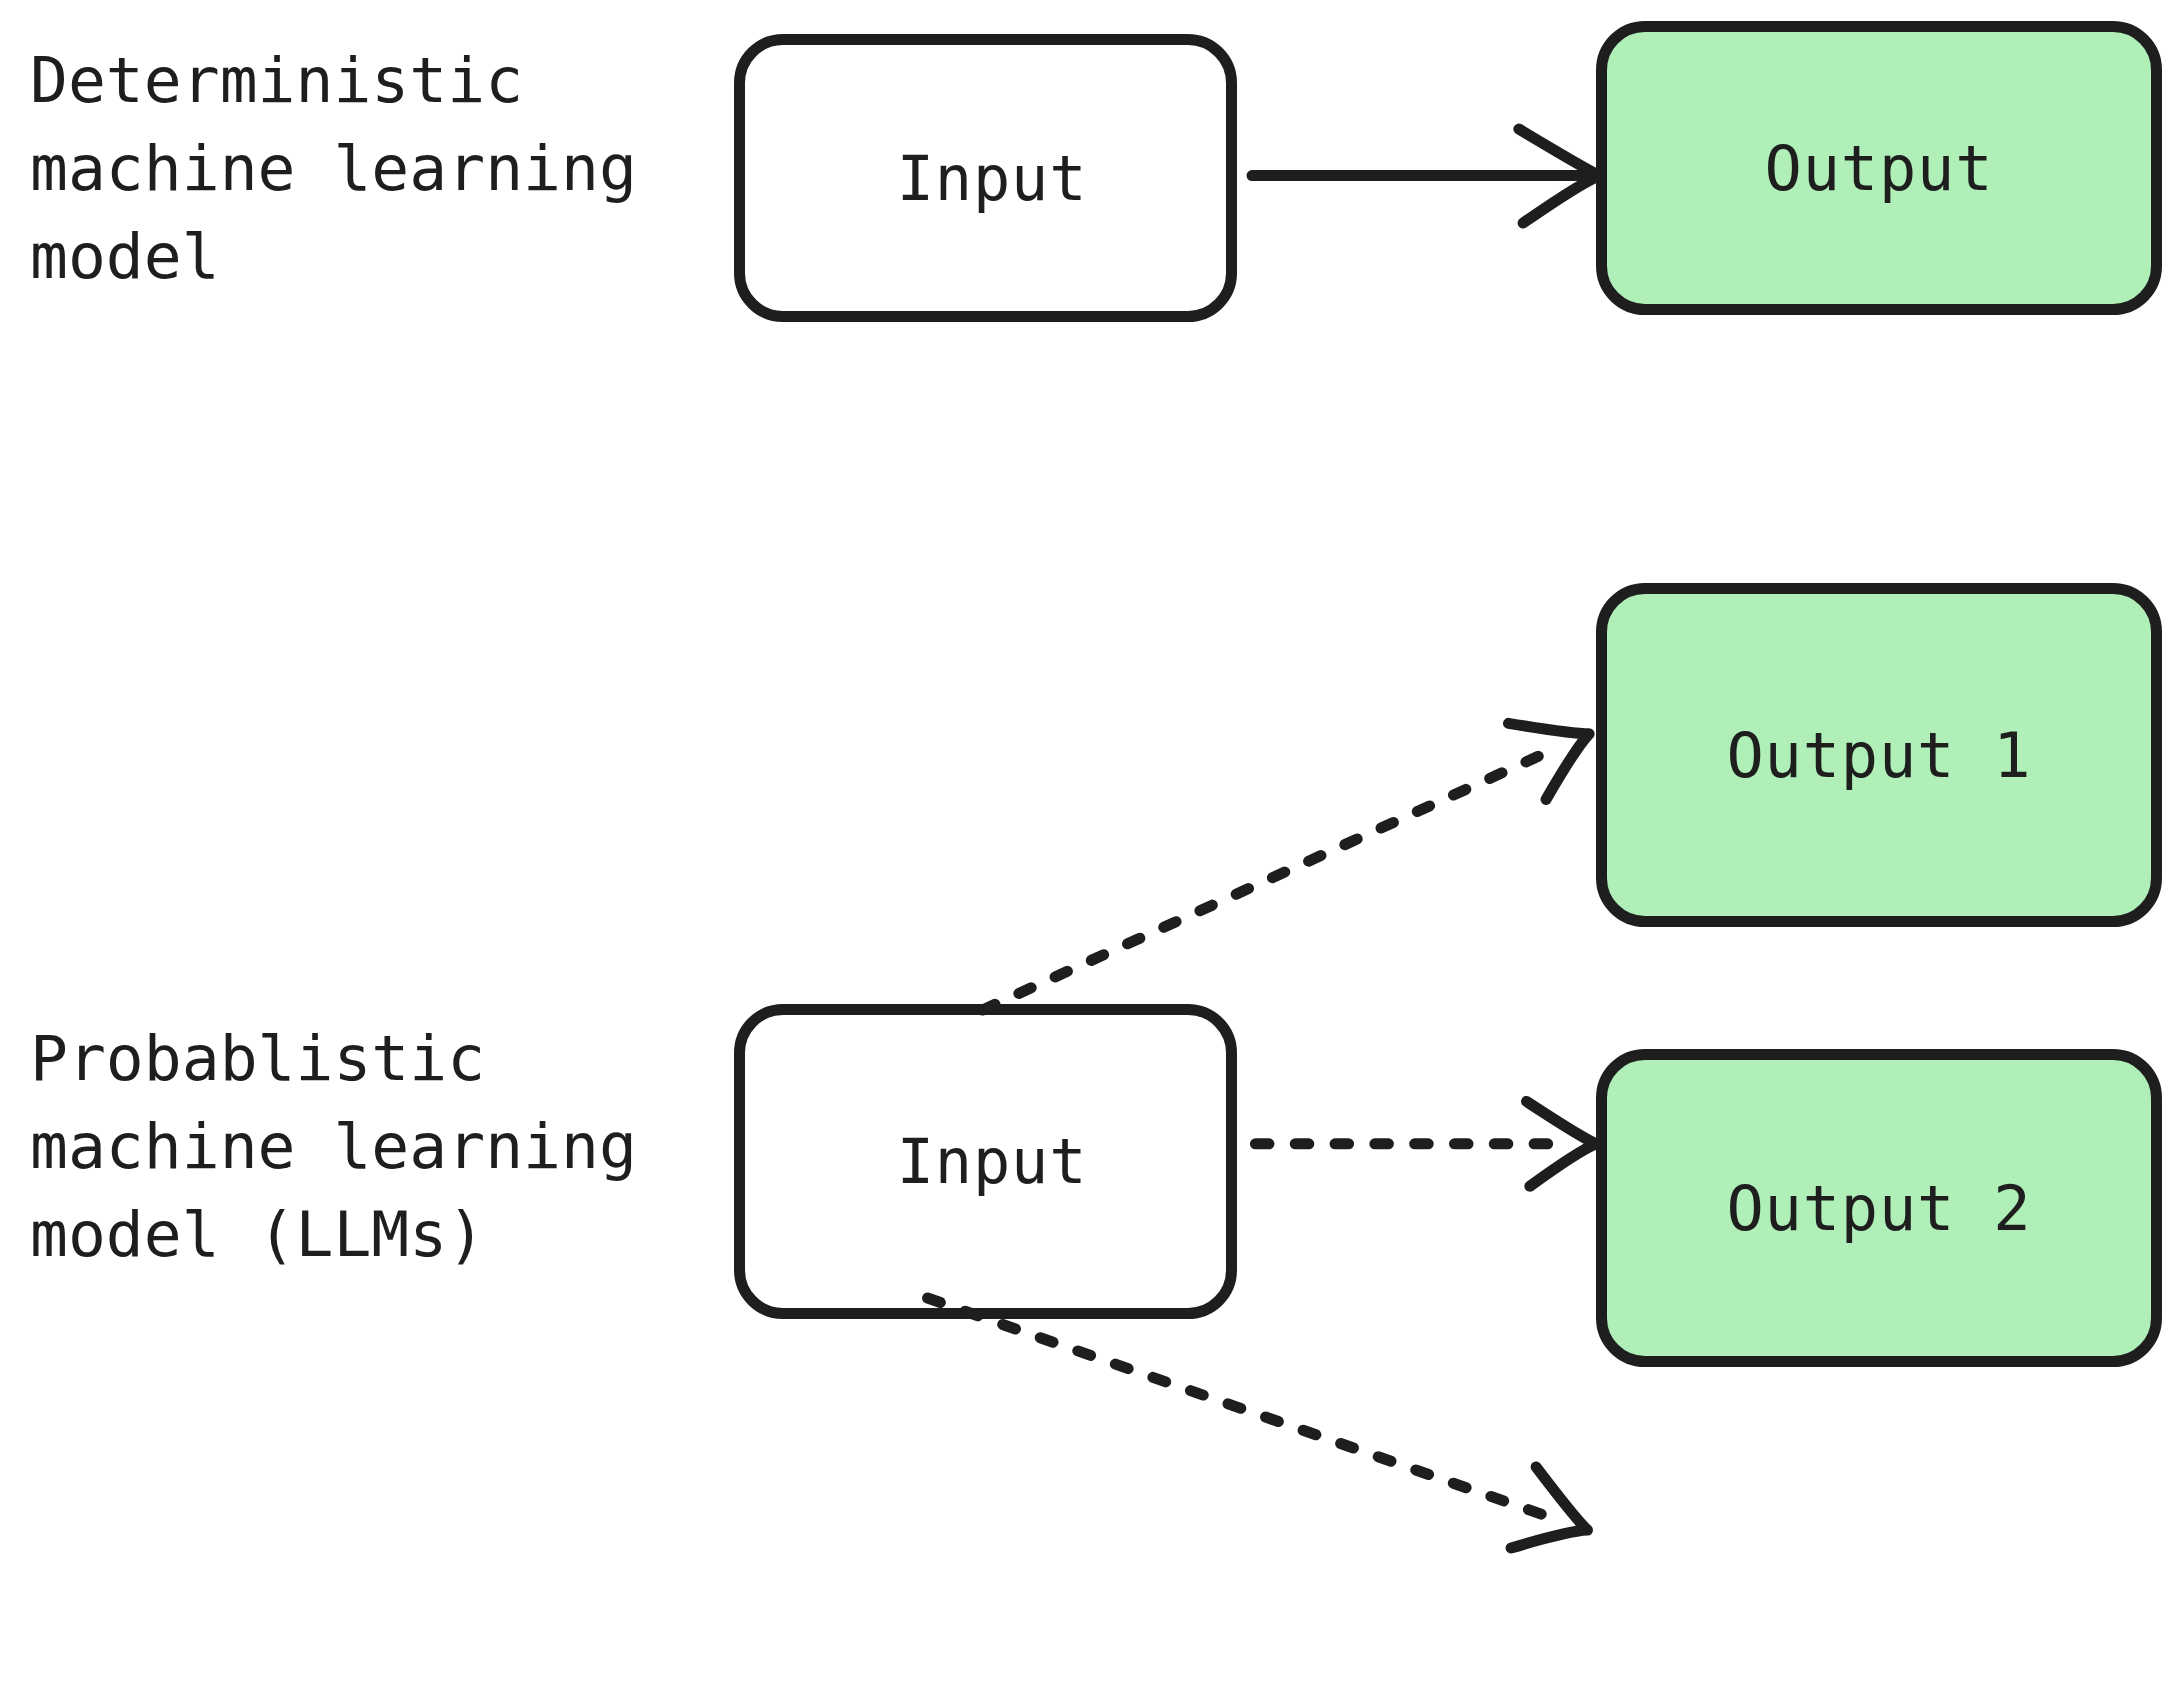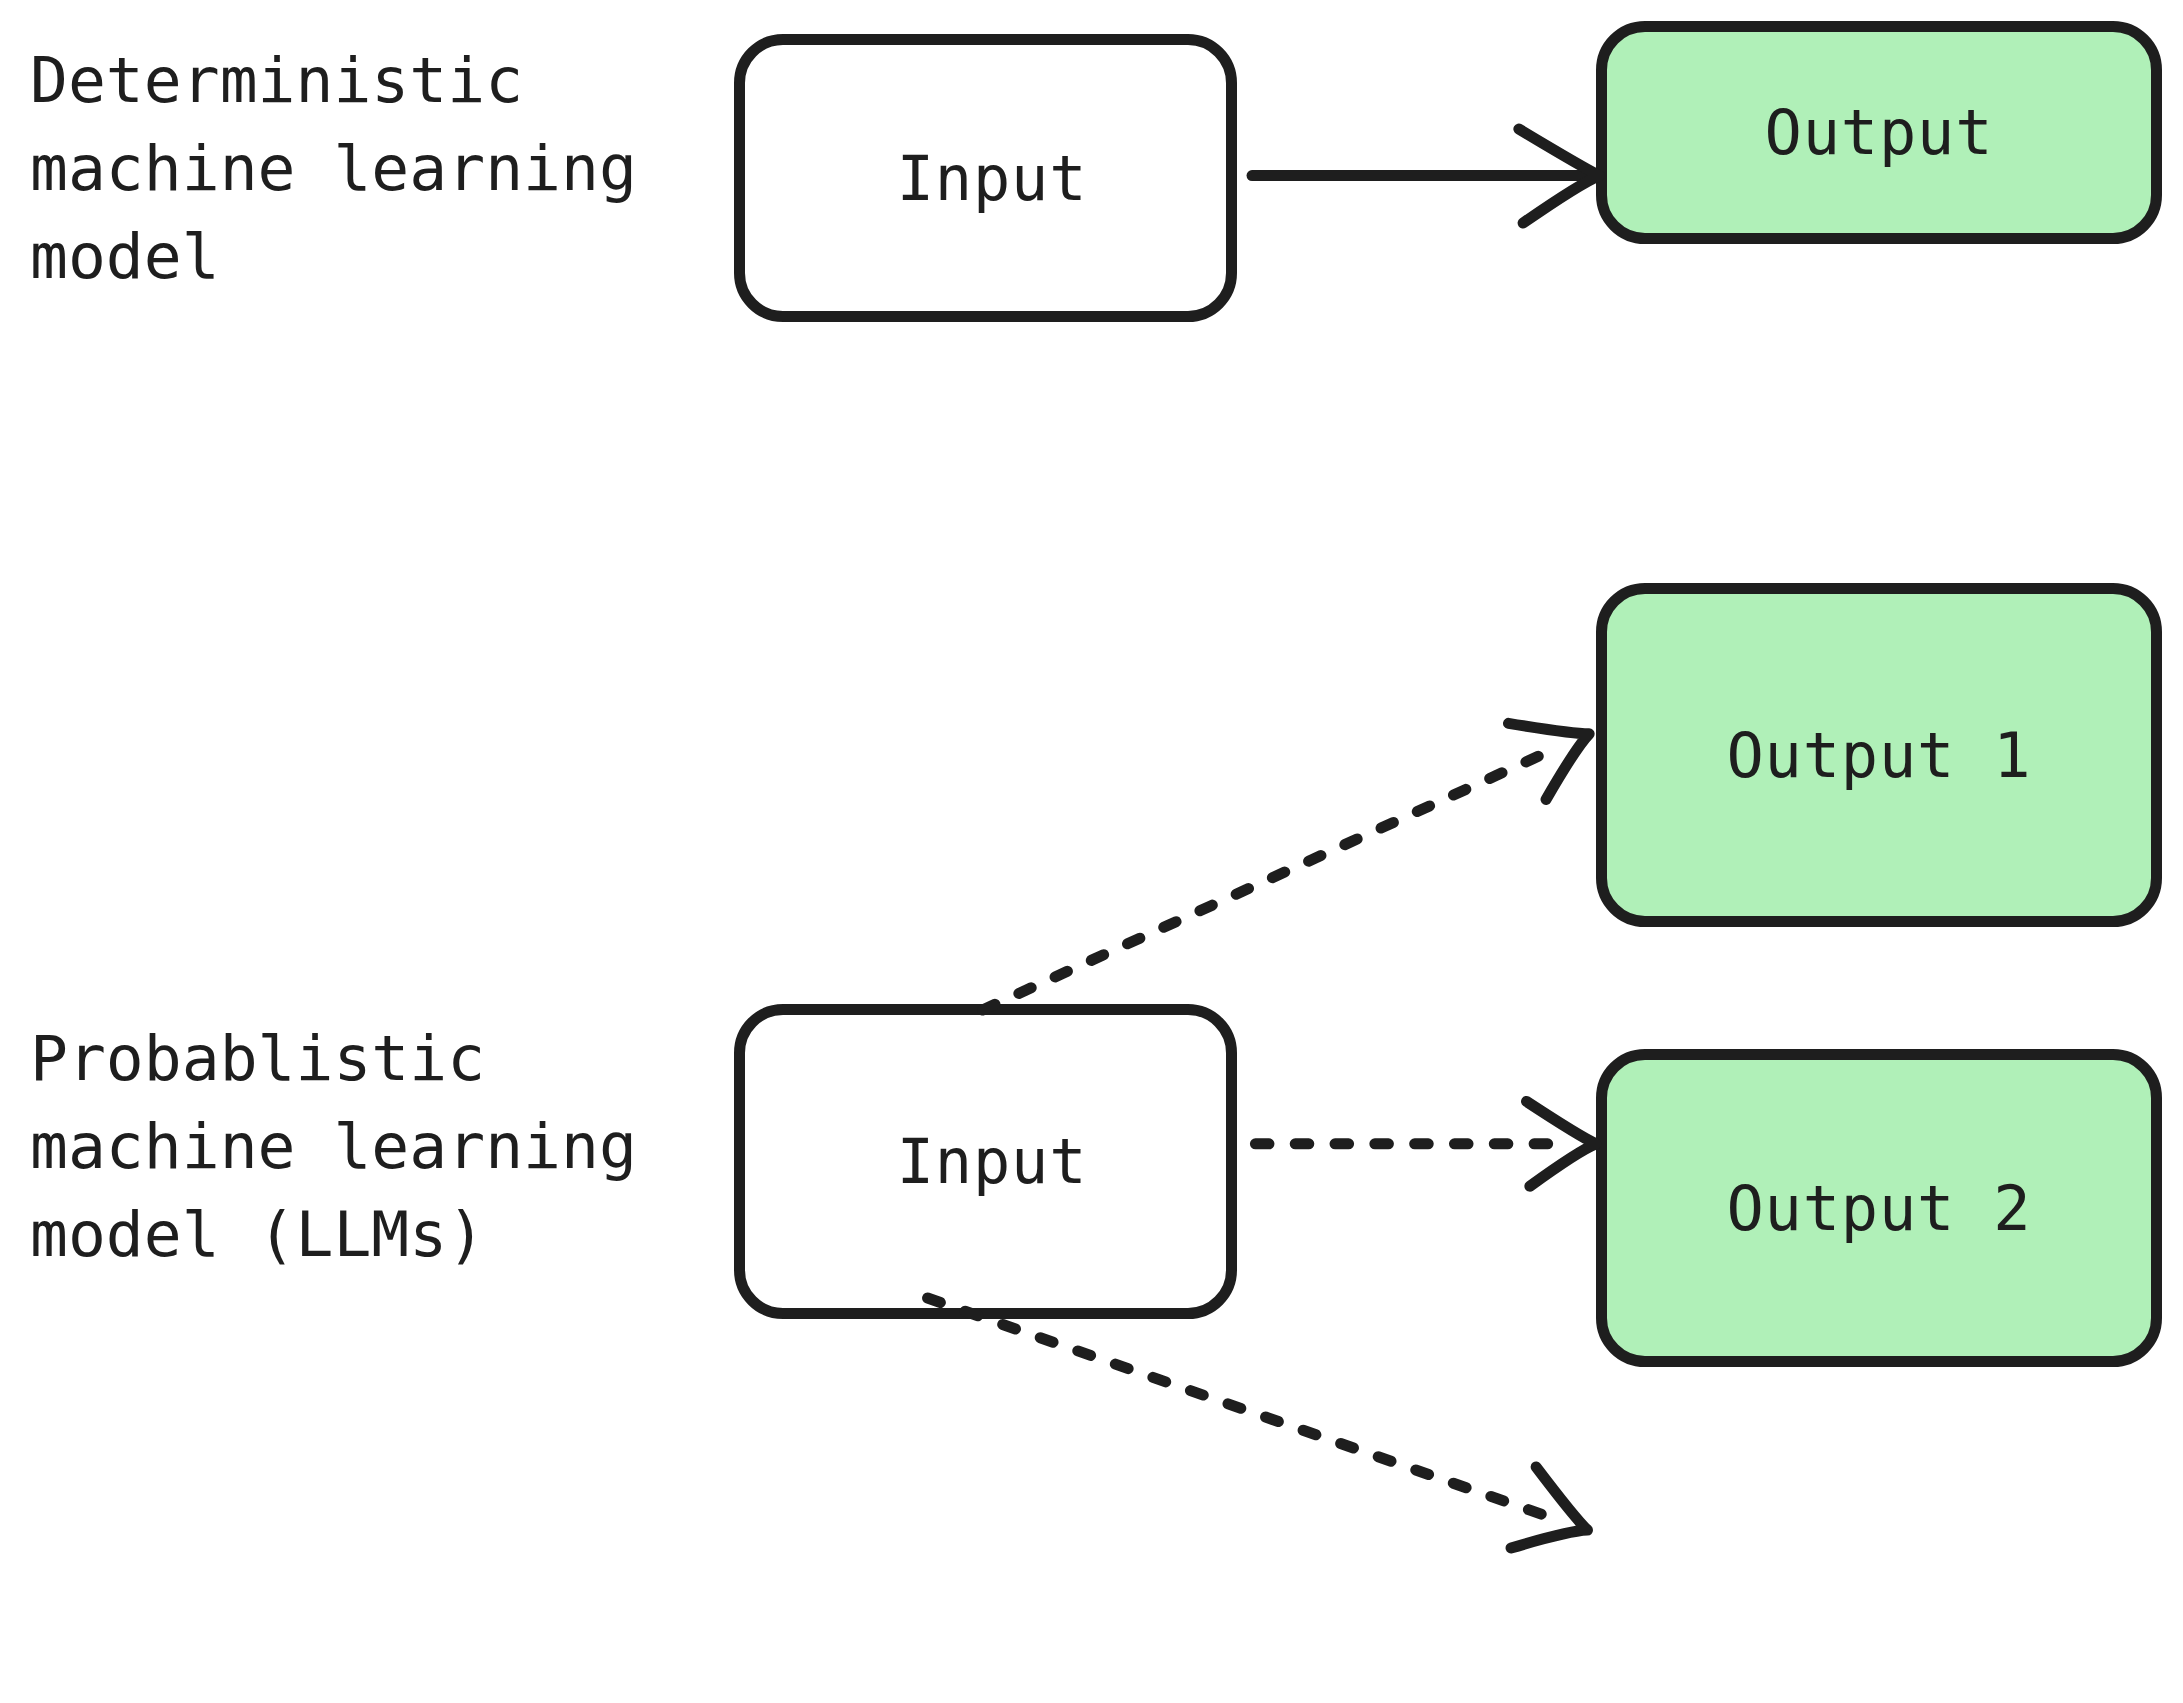--- a/index.html
+++ b/index.html
@@ -35,21 +35,21 @@
     display: flex;
     align-items: center;
     justify-content: center;
     font-size: 62px;
     letter-spacing: 0.8px;
   }
   .node.input  { background: var(--input-box-fill, #ffffff); padding-left: 13px; }
   .node.output { background: var(--output-box-fill, #b0f0b8); }
 
   .node.top-input     { left: 734px;  top: 34px;   width: 503px; height: 288px; }
-  .node.top-output    { left: 1596px; top: 21px;   width: 566px; height: 223px; }
+  .node.top-output    { left: 1596px; top: 21px;   width: 566px; height: 294px; }
   .node.bottom-input  { left: 734px;  top: 1004px; width: 503px; height: 315px; }
   .node.out1          { left: 1596px; top: 583px;  width: 566px; height: 344px; }
   .node.out2          { left: 1596px; top: 1049px; width: 566px; height: 318px; }
   .node.out3          { left: 1596px; top: 1418px; width: 566px; height: 276px; }
 
   svg.arrows {
     position: absolute;
     left: 0; top: 0;
     width: 2183px;
     height: 1704px;

